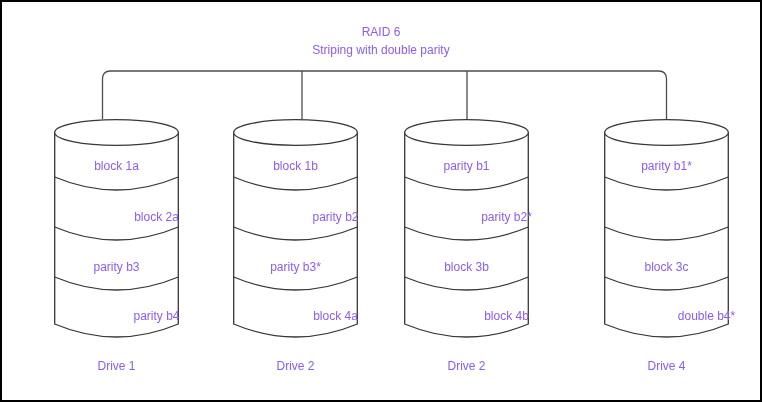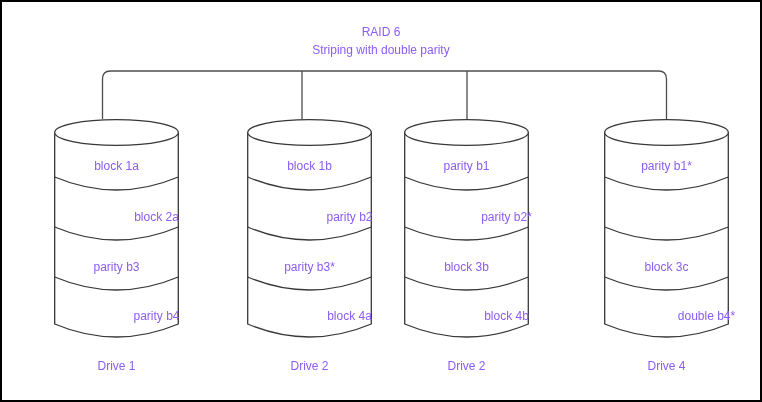--- a/index.html
+++ b/index.html
@@ -59,21 +59,21 @@
   .drive-name {
     position: absolute;
     top: 240px;
     left: 0;
     width: 125px;
     text-align: center;
     font-size: 12px;
     line-height: 14px;
   }
   .drive-1 { left: 52px; }
-  .drive-2 { left: 245px; }
+  .drive-2 { left: 231px; }
   .drive-3 { left: 402px; }
   .drive-4 { left: 602px; }
 </style>
 </head>
 <body>
 
 <div id="canvas">
 
   <div class="title-block">
     <div>RAID 6</div>

